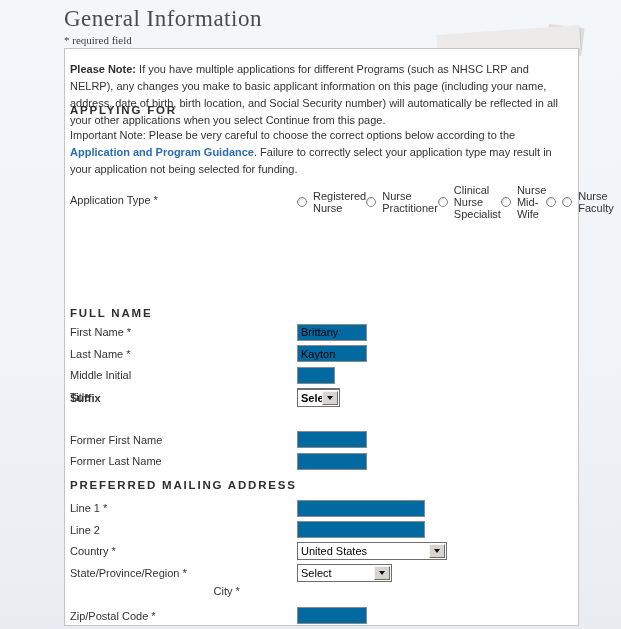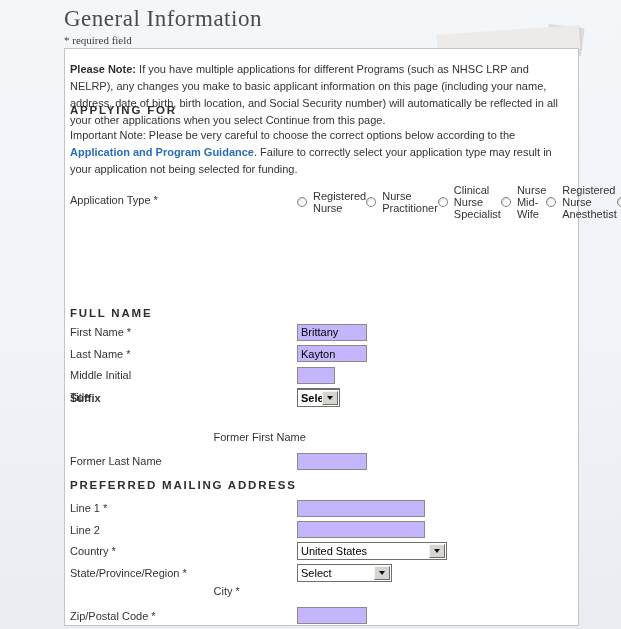--- a/index.html
+++ b/index.html
@@ -48,21 +48,21 @@
   .form-row {
     position:absolute; left:5px; right:4px;
     display:flex; align-items:center; height:18px;gap:10px;
   }
   .form-row.top-align { align-items:flex-start; }
   .field-label {
     width:217px; flex:0 0 217px;
     font-size:11px; color:#333;
   }
   input.text-input {
-    height:17px; border:1px solid #8a8a8a; background:#c4b5fd;
+    height:17px; border:1px solid #8a8a8a; background:#0369a1;
     font-family:"Liberation Sans", sans-serif; font-size:11px; color:#000;
     padding:0 3px; border-radius:0;
   }
   .w70 { width:70px; } .w38 { width:38px; } .w128 { width:128px; }
   
   .select {
     display:inline-flex; align-items:center; height:18px;
     border:1px solid #6f6f6f; background:#fff; cursor:default;
   }
   .select .sel-text { flex:1; font-size:11px; color:#000; padding:0 3px; white-space:nowrap; overflow:hidden; }
@@ -122,21 +122,20 @@
       <div class="radio-row">
         <span class="radio-circle"></span>
         <span class="radio-label">Clinical Nurse Specialist</span>
       </div>
       <div class="radio-row">
         <span class="radio-circle"></span>
         <span class="radio-label">Nurse Mid-Wife</span>
       </div>
       <div class="radio-row">
         <span class="radio-circle"></span>
-        <span class="radio-label">Registered Nurse Anesthetist</span>
       </div>
       <div class="radio-row">
         <span class="radio-circle"></span>
         <span class="radio-label">Nurse Faculty</span>
       </div>
     </div>
   </div>
 
   <h2 class="section-heading" style="top:258px;">FULL NAME</h2>
 
@@ -168,21 +167,21 @@
   <div class="form-row" style="top:340px;font-weight:bold;">
     <div class="field-label">Suffix</div>
     <div class="select sel-w42">
       <span class="sel-text">Select</span>
       <span class="sel-btn">
           <span class="arrow"></span>
         </span>
     </div>
   </div>
 
-  <div class="form-row" style="top:381.5px;flex-direction:column;">
+  <div class="form-row" style="top:381.5px;">
     <div class="field-label">Former First Name</div>
     <input class="text-input w70" type="text" value="" style="">
   </div>
 
   <div class="form-row" style="top:403px;">
     <div class="field-label">Former Last Name</div>
     <input class="text-input w70" type="text" value="" style="">
   </div>
 
   <h2 class="section-heading" style="top:430px;">PREFERRED MAILING ADDRESS</h2>

